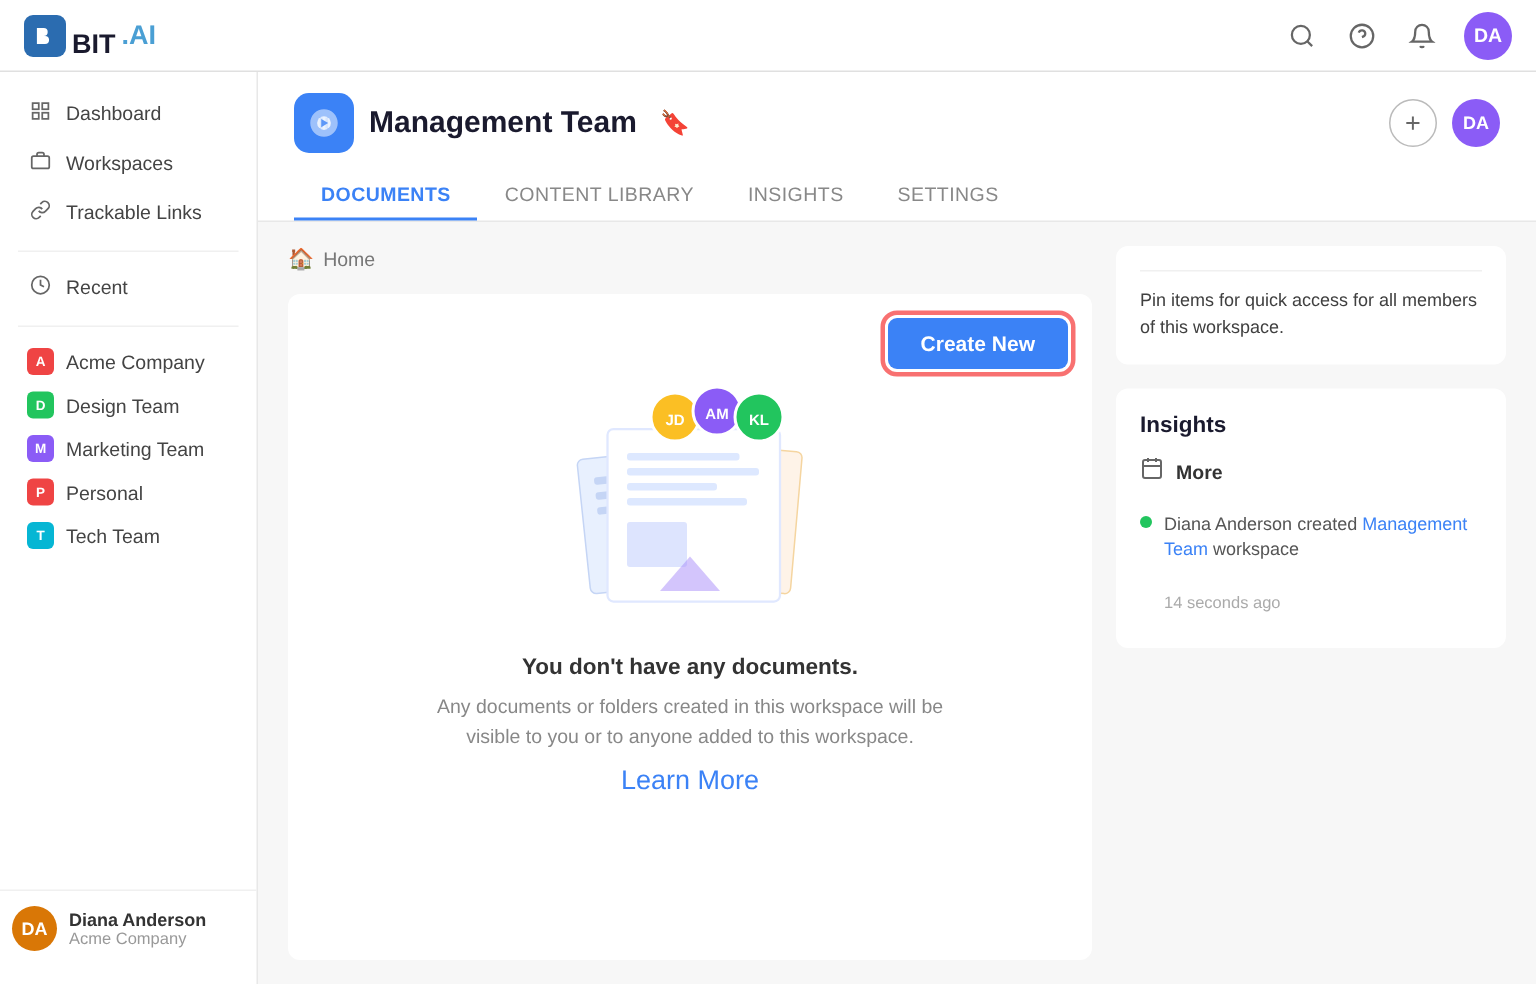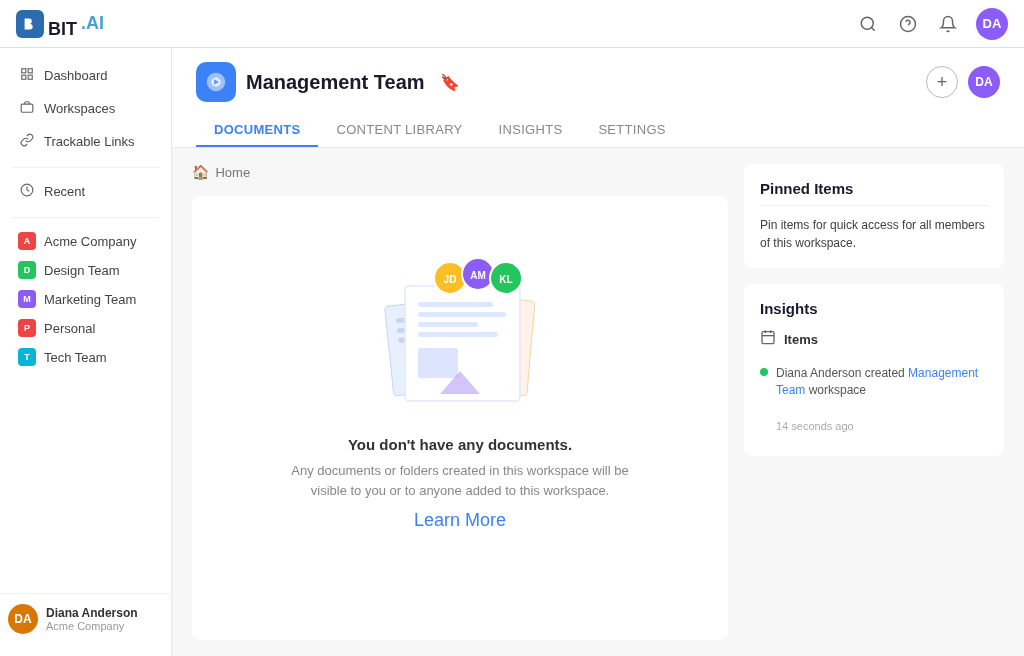--- a/index.html
+++ b/index.html
@@ -244,20 +244,23 @@
 
     <div class="page-body">
 
       <div class="documents-panel">
         <div class="breadcrumb">
           <span class="home-icon">🏠</span>
           <span>Home</span>
         </div>
 
         <div class="docs-main">
+          <div class="create-new-btn-area">
+            <button class="create-new-btn">Create New</button>
+          </div>
 
           <div class="empty-illustration">
             <svg width="200" height="160" viewBox="0 0 200 160">
 
               <g transform="rotate(-6, 80, 100)">
                 <rect x="30" y="45" width="110" height="90" rx="4" fill="#e8f0fe" stroke="#c5d5f5" stroke-width="1"></rect>
                 <rect x="40" y="58" width="70" height="5" rx="2" fill="#c5d5f5"></rect>
                 <rect x="40" y="68" width="85" height="5" rx="2" fill="#c5d5f5"></rect>
                 <rect x="40" y="78" width="60" height="5" rx="2" fill="#c5d5f5"></rect>
               </g>
@@ -290,37 +293,36 @@
 
           <p class="empty-title">You don't have any documents.</p>
           <p class="empty-desc">Any documents or folders created in this workspace will be visible to you or to anyone added to this workspace.</p>
           <a class="learn-more">Learn More</a>
         </div>
       </div>
 
       <div class="right-panel">
 
         <div class="pinned-card">
-          <div class="pinned-title">Pinned Items</div>
           <div class="pinned-divider"></div>
           <p class="pinned-empty">Pin items for quick access for all members of this workspace.</p>
         </div>
 
         <div class="insights-card">
           <div class="insights-title">Insights</div>
           <div class="insights-section">
             <span class="calendar-icon">
               <svg width="16" height="16" viewBox="0 0 24 24" fill="none" stroke="#666" stroke-width="2">
                   <rect x="3" y="4" width="18" height="18" rx="2"></rect>
                   <line x1="16" y1="2" x2="16" y2="6"></line>
                   <line x1="8" y1="2" x2="8" y2="6"></line>
                   <line x1="3" y1="10" x2="21" y2="10"></line>
                 </svg>
             </span>
-            <span class="insights-today">Items</span>
+            <span class="insights-today">More</span>
           </div>
           <div class="activity-item">
             <div class="activity-dot"></div>
             <div class="activity-text">
               <span>Diana Anderson</span>
               <span> created </span>
               <a class="activity-link">Management Team</a>
               <span> </span>
               <span>workspace</span>
               <span class="activity-time">14 seconds ago</span>

